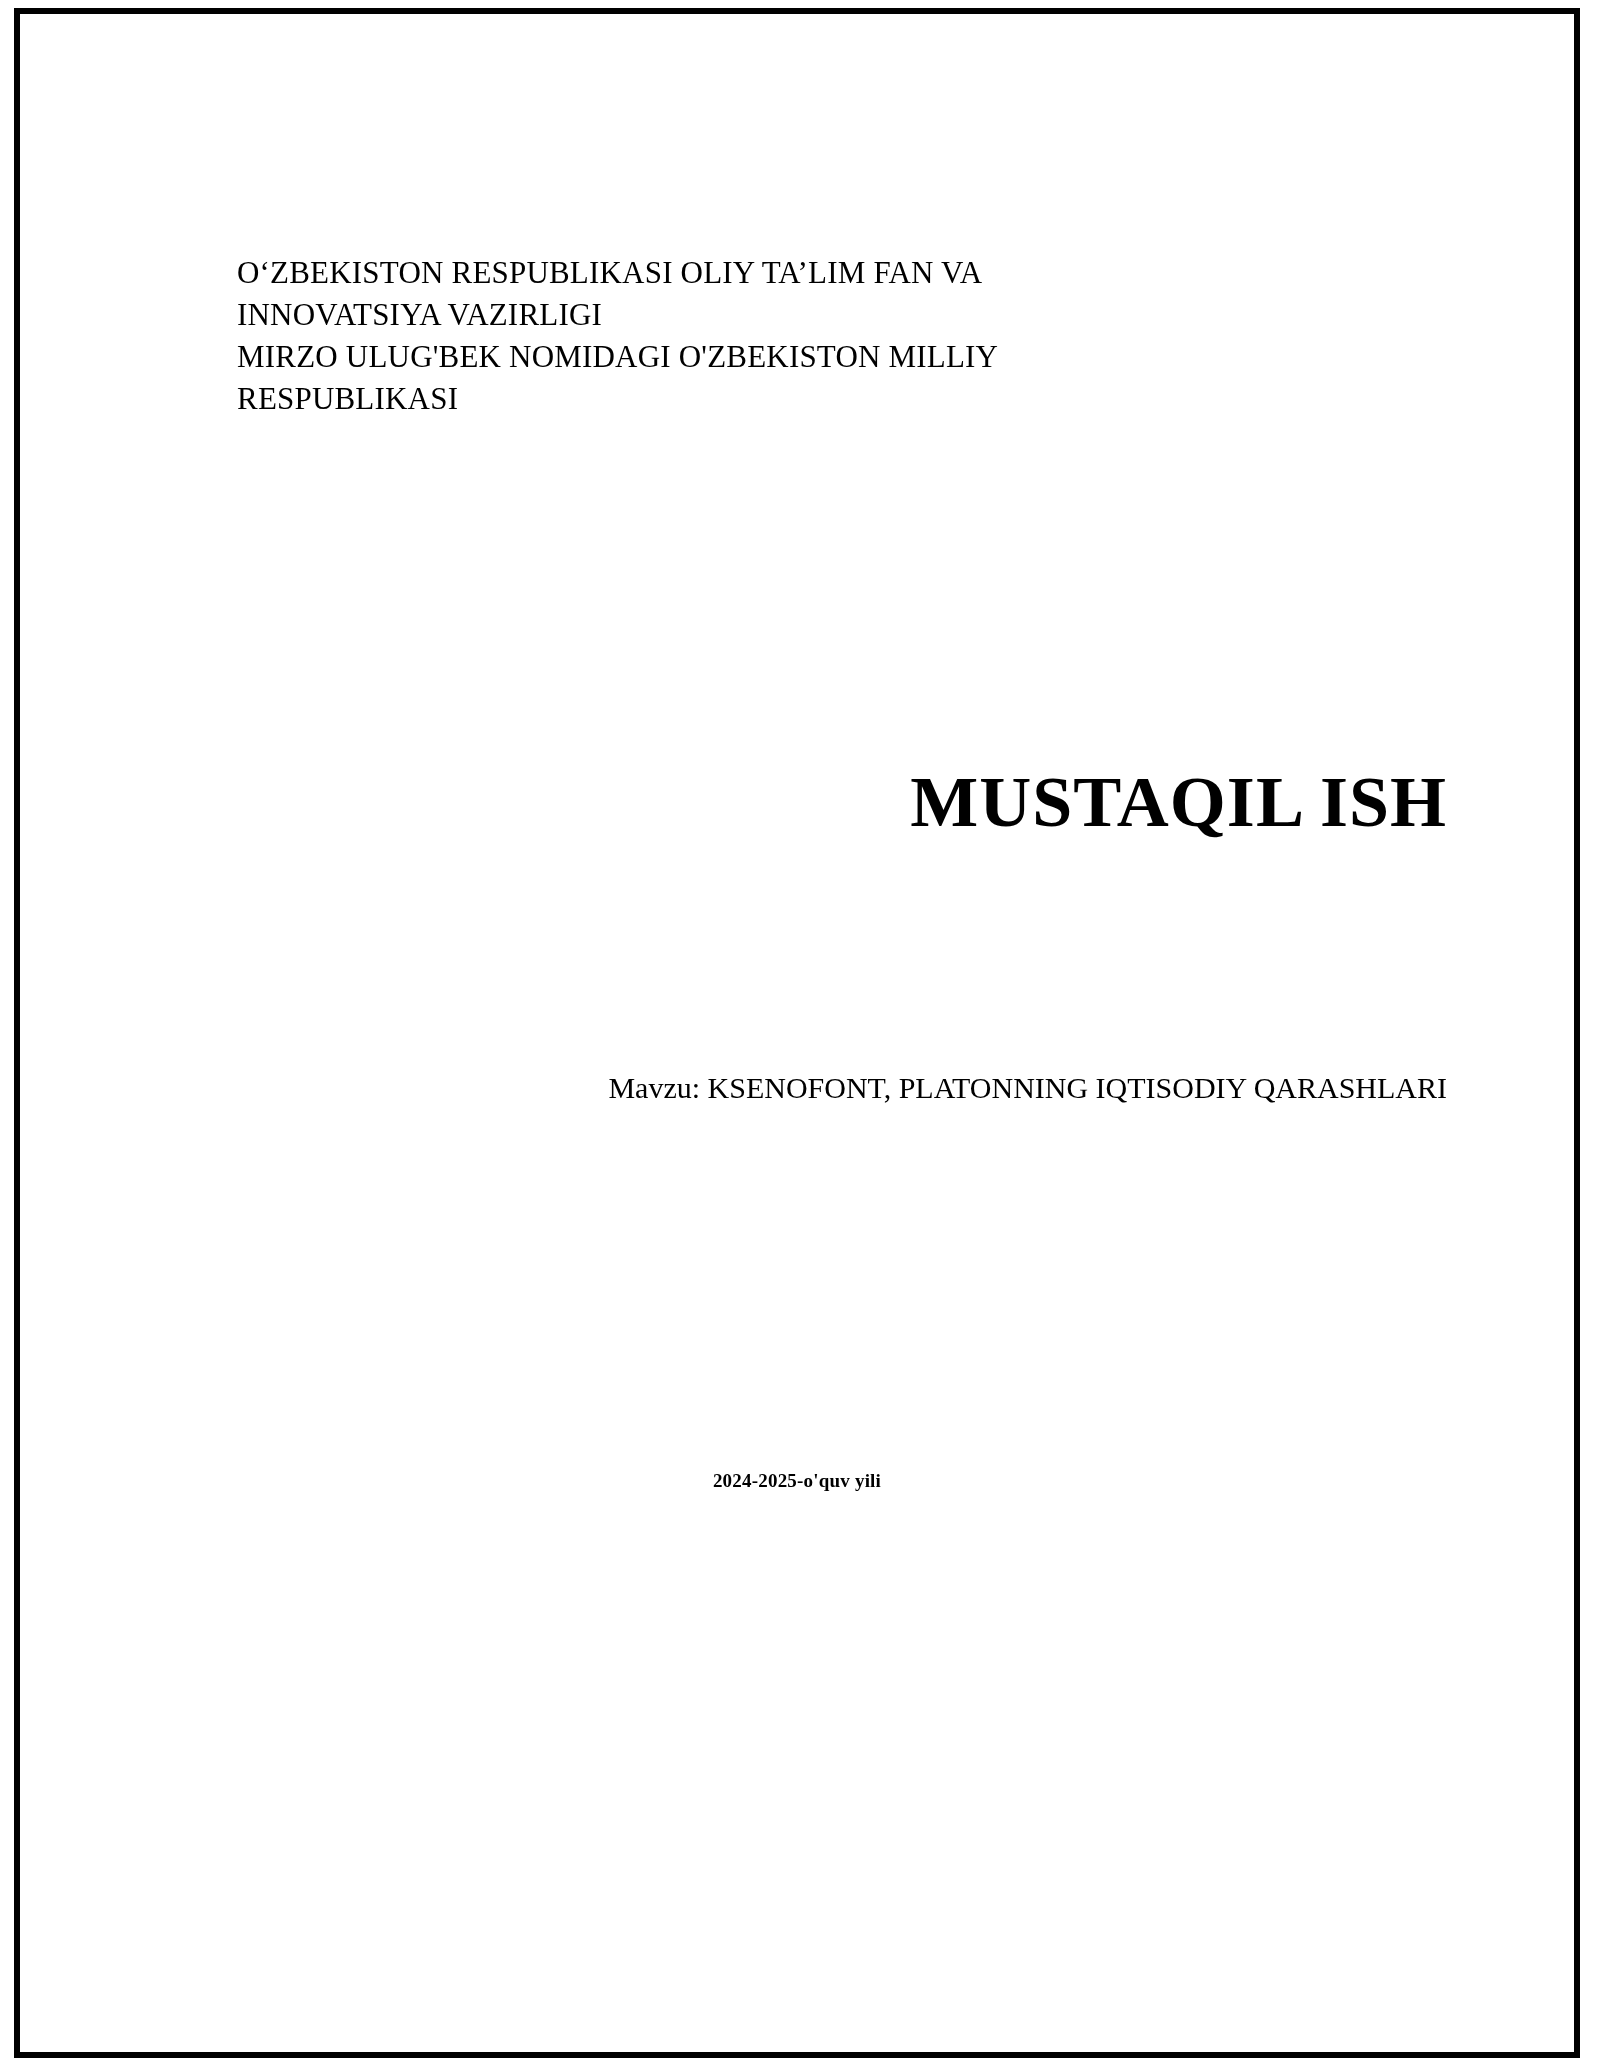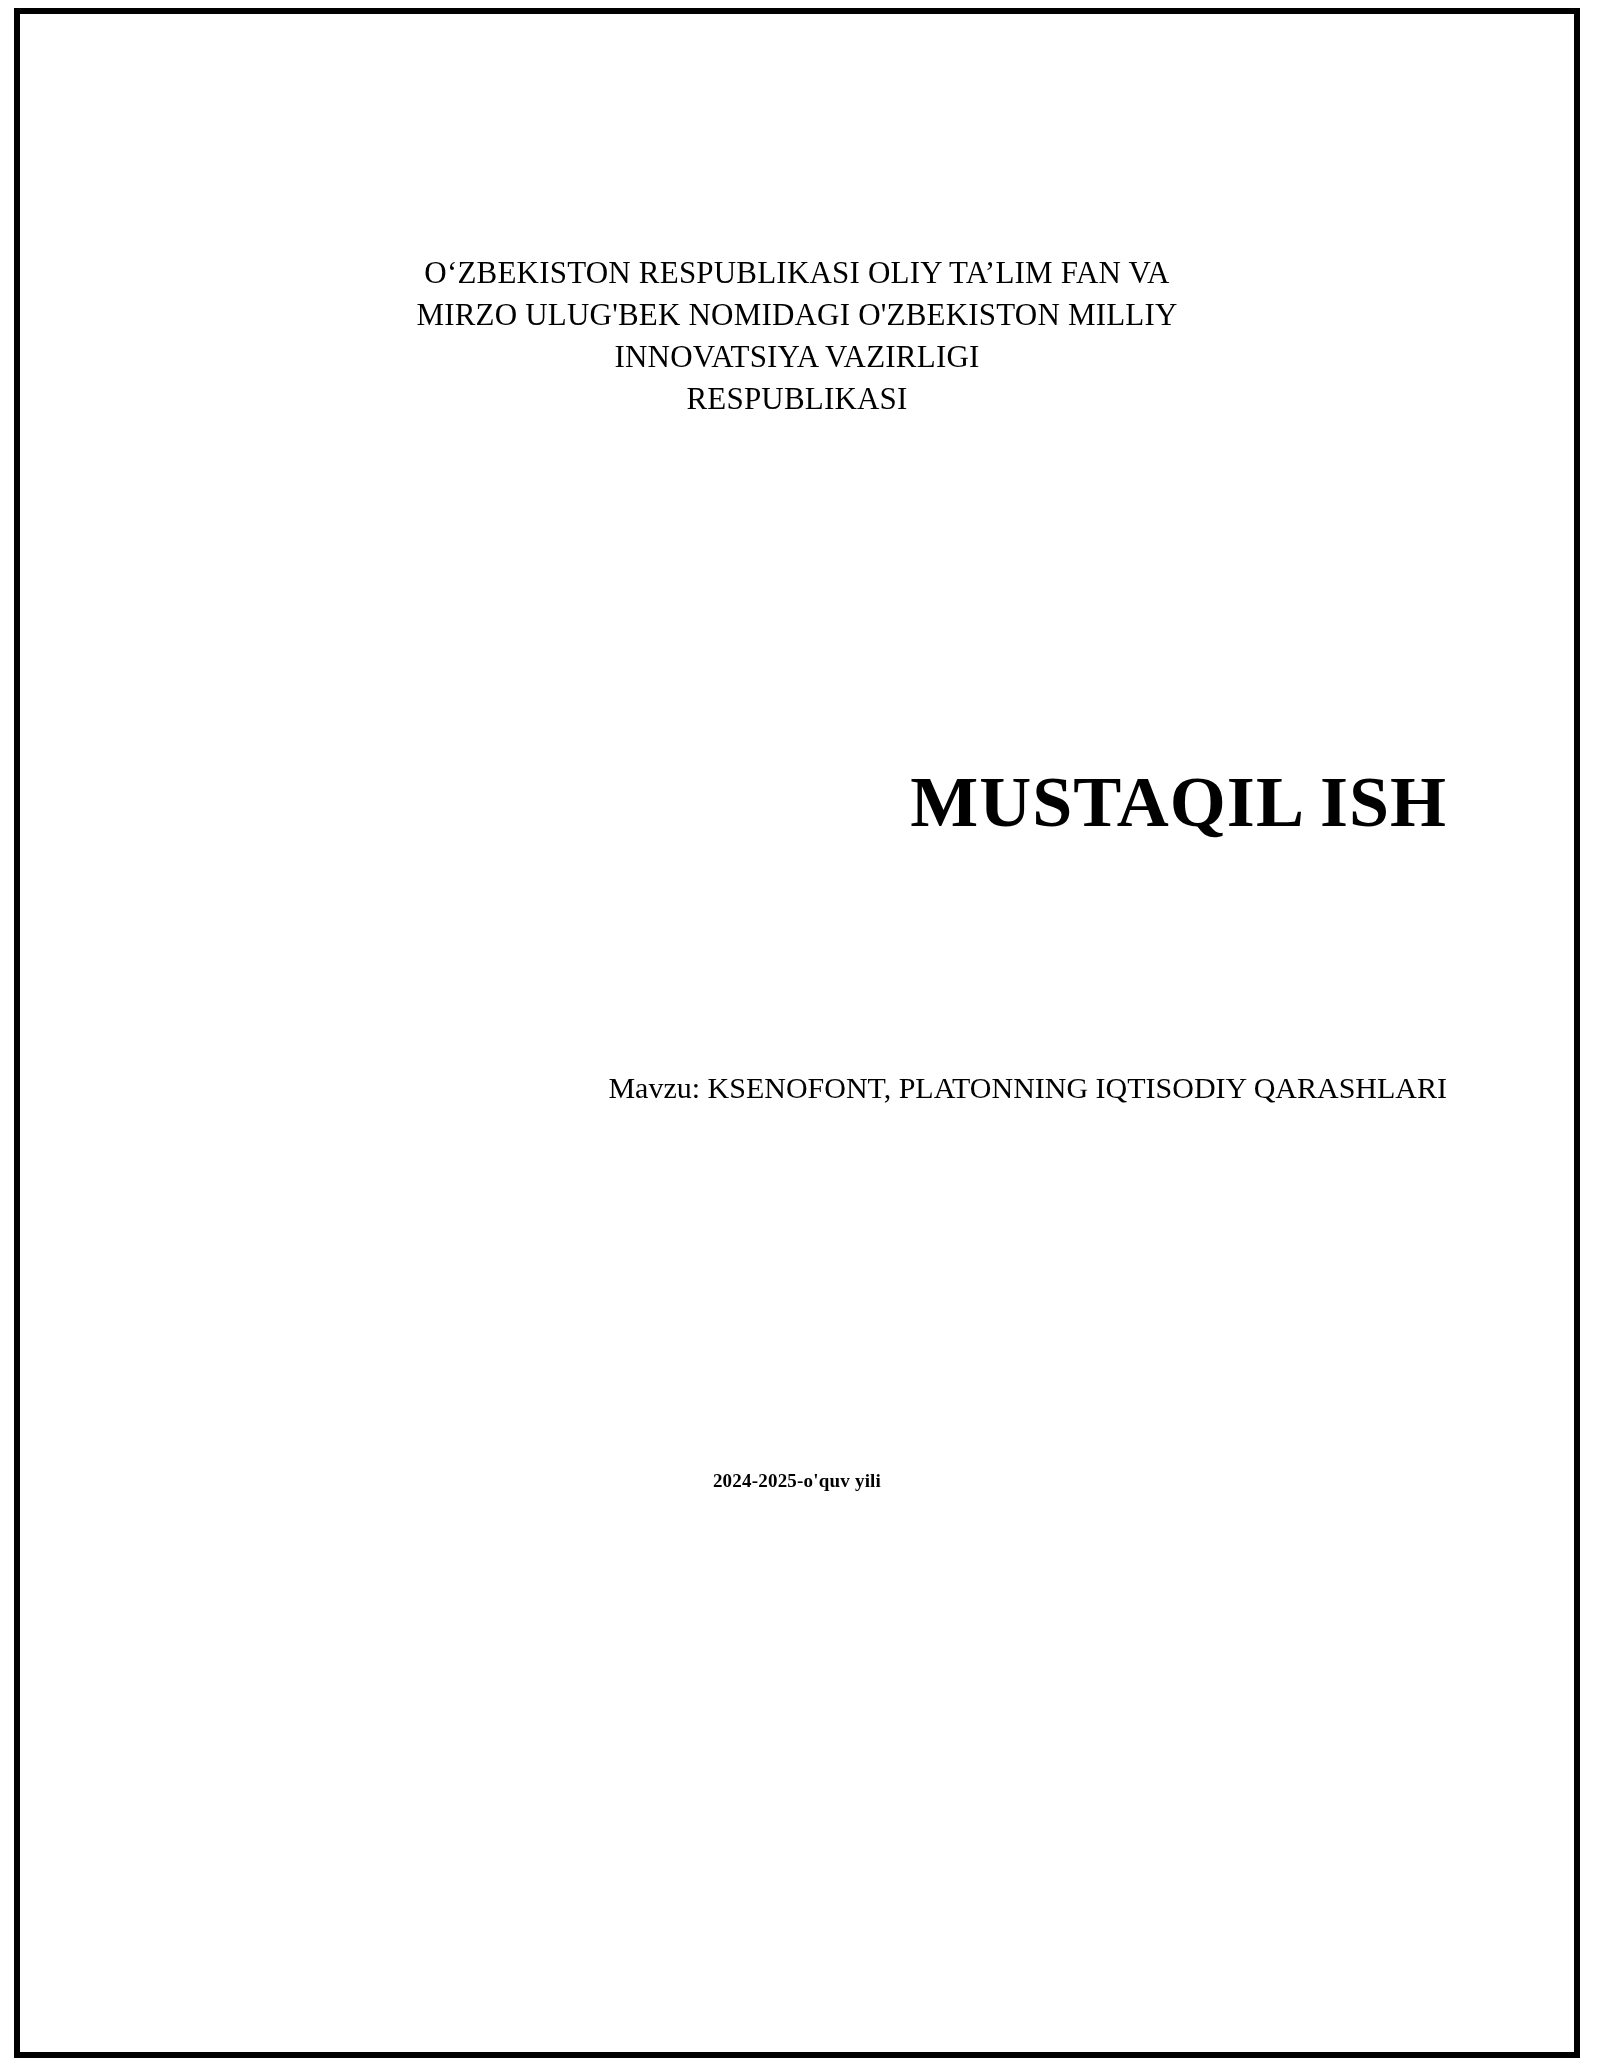--- a/index.html
+++ b/index.html
@@ -48,21 +48,20 @@
     right: 0;
     top: 0;
     bottom: 0;
   }
   .ministry-block {
     position: absolute;
     left: 50%;
     transform: translateX(-50%);
     top: 222px;
     width: 1120px;
-    text-align: center;
     font-size: 31px;
     line-height: 1.36;
     letter-spacing: 0.2px;
   }
   .ministry-line {
     display: block;
     white-space: pre-wrap;
   }
   .doc-title {
     position: absolute;
@@ -107,22 +106,22 @@
 </head>
 <body>
 
 <div class="page-canvas">
   <div class="page-frame">
     <div class="page-inner">
       <div class="content">
 
         <div class="ministry-block">
           <span class="ministry-line">O‘ZBEKISTON RESPUBLIKASI OLIY TA’LIM FAN VA</span>
+          <span class="ministry-line">INNOVATSIYA VAZIRLIGI</span>
           <span class="ministry-line">MIRZO ULUG'BEK NOMIDAGI O'ZBEKISTON MILLIY</span>
-          <span class="ministry-line">INNOVATSIYA VAZIRLIGI</span>
           <span class="ministry-line">RESPUBLIKASI</span>
         </div>
 
         <div class="doc-title">MUSTAQIL ISH</div>
 
         <div class="subject-line">
           <span class="subject-label">Mavzu:</span>
           <span class="subject-value">KSENOFONT, PLATONNING IQTISODIY QARASHLARI</span>
         </div>
 

